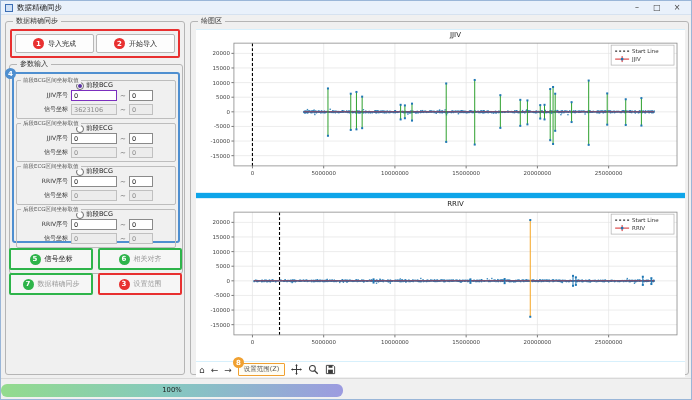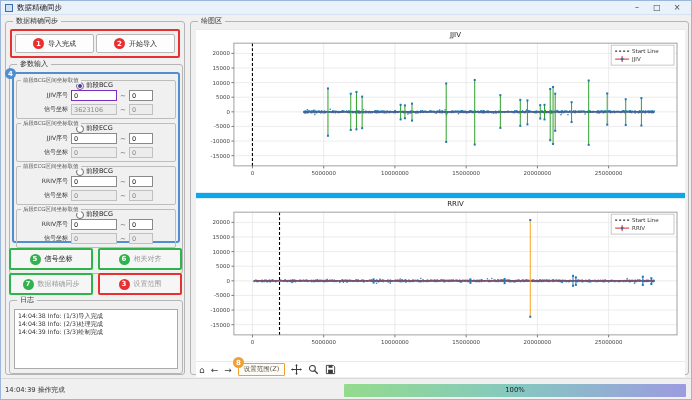--- a/index.html
+++ b/index.html
@@ -65,21 +65,21 @@
   .mpl-toolbar { position:absolute; left:5px; top:340px; width:489px; height:15px; background:#fff;
     display:flex; align-items:center; gap:6px; padding-left:3px; }
   .tb-icon { font-size:9px; color:#3a3a3a; display:flex; align-items:center; }
   .range-btn { position:relative; border:1.5px solid #f0a030; background:#fffdf3;
     font-size:6.5px; color:#555; padding:1px 5px; border-radius:1px; }
   .range-badge { position:absolute; left:-6px; top:-7px; background:#f0a030; }
   
   .statusbar { position:absolute; left:0; top:377px; width:100%; height:23px;
     background:#f0f0f0; border-top:1px solid #d8d8d8; display:flex; align-items:center; }
   .status-text { padding-left:4px; font-size:6.8px; color:#333; flex:1; }
-  .progress { position:relative; width:342px; height:13px; margin-right:5px; border-radius:1px;
+  .progress { position:relative; width:342px; height:13px; margin-right:5px; border-radius:6px;
     background:linear-gradient(90deg,#93db8d 0%,#85c8c0 50%,#9c9be0 100%);
     display:flex; align-items:center; justify-content:center; }
   .progress span { font-size:6.8px; color:#222; }
   svg text { font-family:"DejaVu Sans",sans-serif; }
 </style>
 </head>
 <body>
 
 <div class="titlebar">
   <div class="app-icon"></div>
@@ -206,28 +206,20 @@
       <div class="act-btn disabled" style="left: 0px; top: 25px; border: 2px solid rgb(46, 180, 74);">
         <span class="badge" style="background: rgb(46, 180, 74);">7</span>
         <span>数据精确同步</span>
       </div>
       <div class="act-btn disabled" style="left: 89px; top: 25px; border: 2px solid rgb(232, 48, 48);">
         <span class="badge" style="background: rgb(232, 48, 48);">3</span>
         <span>设置范围</span>
       </div>
     </div>
 
-  <div class="groupbox log-gb">
-    <div class="gb-label">日志</div>
-    <div class="log-area" id="log-area">
-        <div class="log-line">14:04:38 Info: (1/3)导入完成</div>
-        <div class="log-line">14:04:38 Info: (2/3)处理完成</div>
-        <div class="log-line">14:04:39 Info: (3/3)绘制完成</div>
-      </div>
-  </div>
 </div>
 
 <div class="groupbox" style="left:189px; top:20px; width:499px; height:354px;">
   <div class="gb-label" style="background:#f0f0f0;">绘图区</div>
 
   <div class="figure">
     <svg id="chart1" width="489" height="164" viewBox="0 0 490 164">
         <rect x="0" y="0" width="490" height="164" fill="#ffffff"></rect>
         <line x1="56.559485530546624" x2="56.559485530546624" y1="14" y2="137" stroke="#e4e4e4" stroke-width="0.7"></line>
         <line x1="127.94212218649518" x2="127.94212218649518" y1="14" y2="137" stroke="#e4e4e4" stroke-width="0.7"></line>
@@ -2007,17 +1999,16 @@
       <svg width="11" height="11" viewBox="0 0 12 12">
           <path d="M1.5 1.5 H9 L10.5 3 V10.5 H1.5 Z" fill="none" stroke="#3a3a3a" stroke-width="1"></path>
           <rect x="3.4" y="6.2" width="5.2" height="4.3" fill="#3a3a3a"></rect>
           <rect x="3.9" y="1.5" width="4.2" height="2.6" fill="#3a3a3a"></rect>
         </svg>
     </span>
   </div>
 </div>
 
 <div class="statusbar">
-  <div class="status-text">14:04:39 操作完成</div>
   <div class="progress">
     <span>100%</span>
   </div>
 </div>
 
 </body></html>

